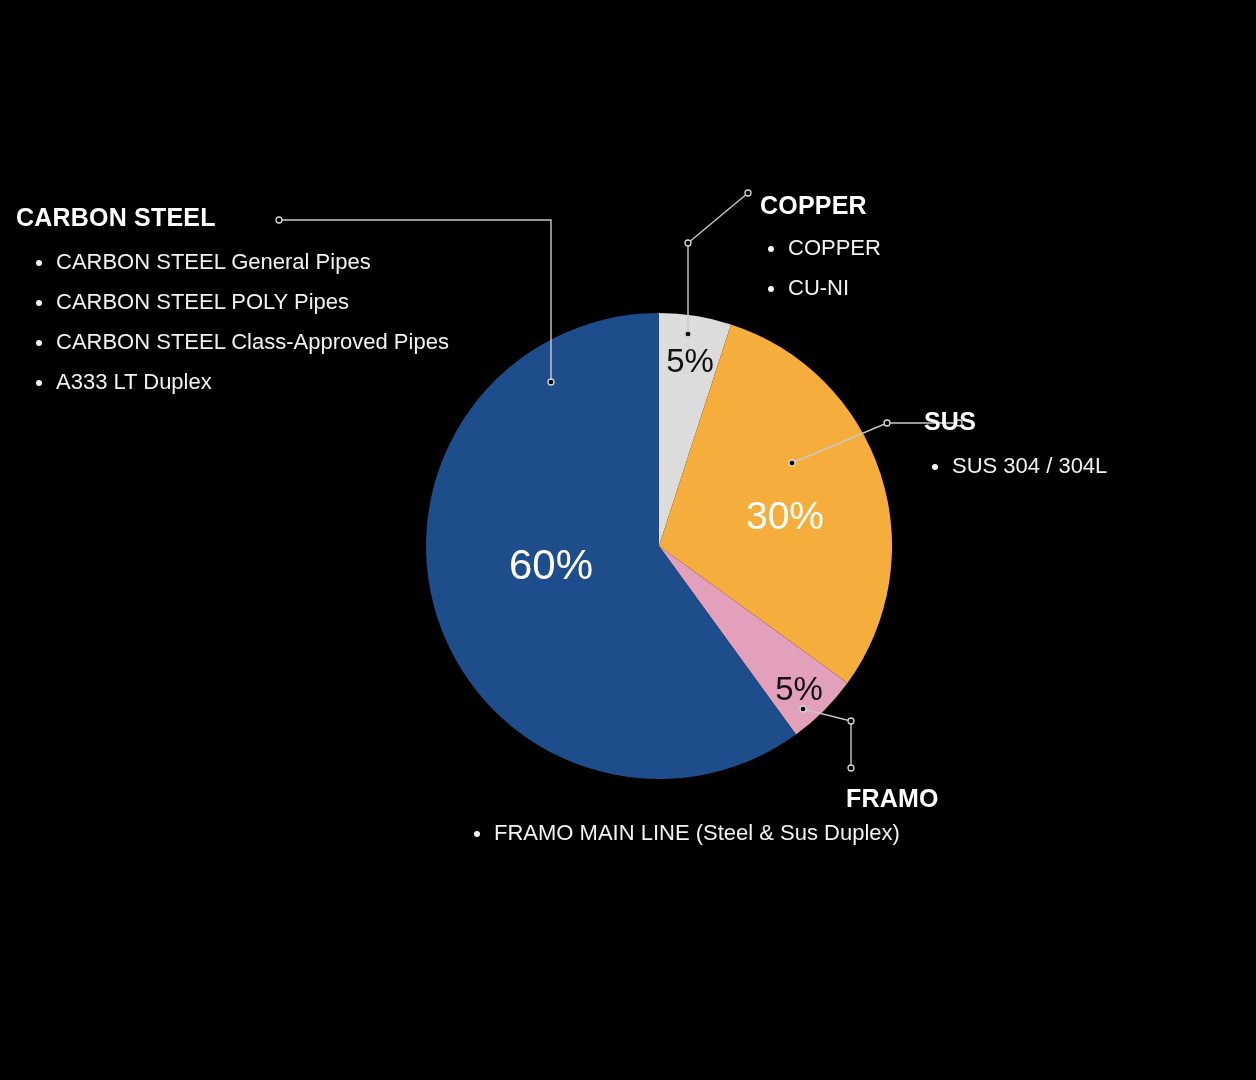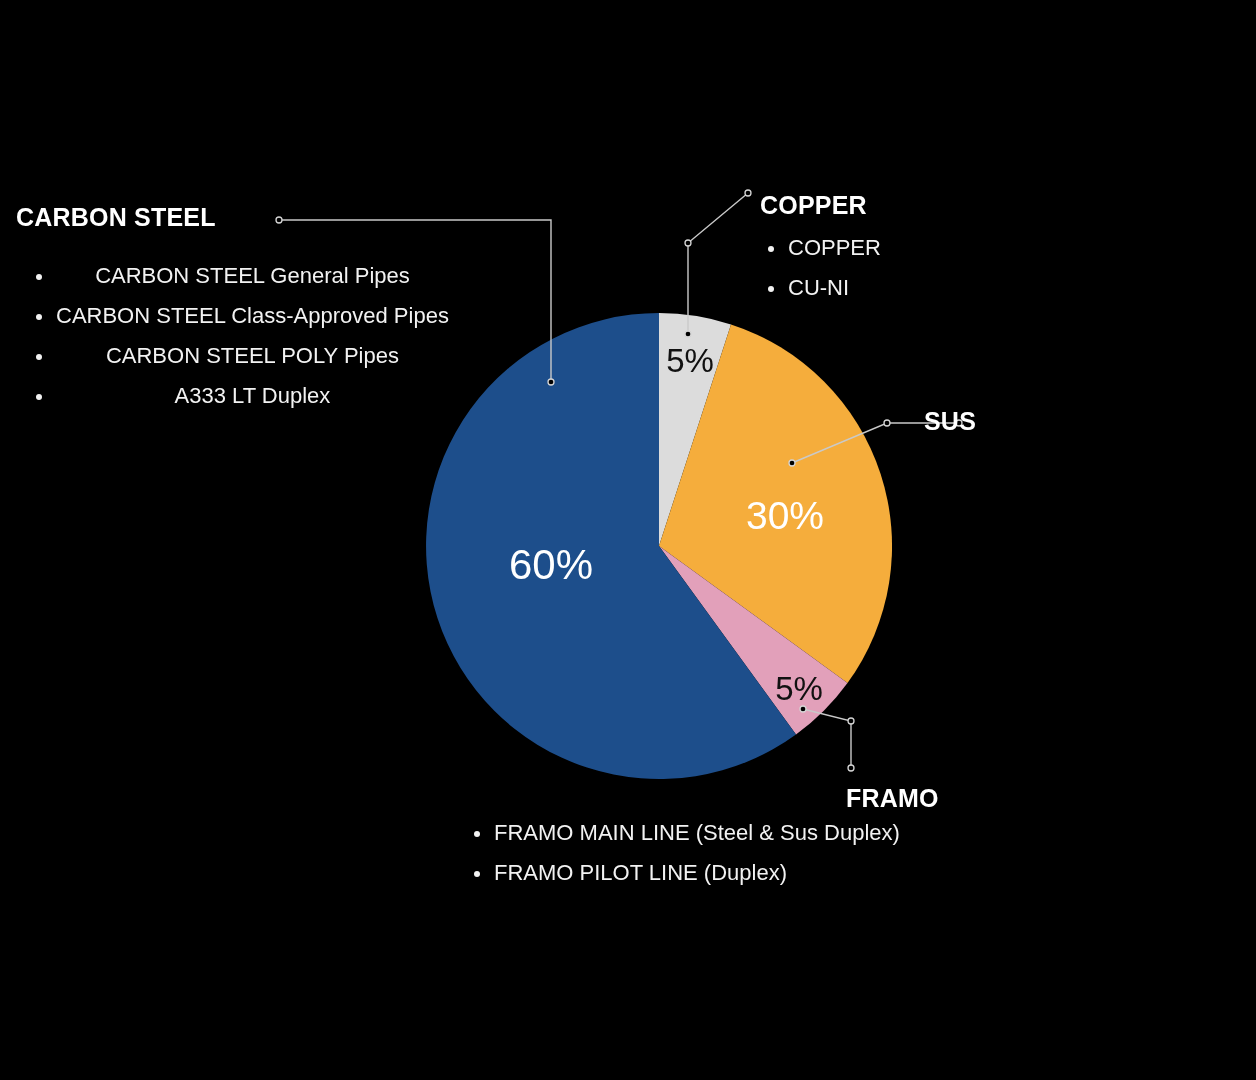--- a/index.html
+++ b/index.html
@@ -88,21 +88,21 @@
     left: 8px;
     top: 18px;
     width: 6px;
     height: 6px;
     border-radius: 50%;
     background: #f2f2f2;
   }
 
   
   #callout-carbon-steel { left: 16px; top: 204px; }
-  #callout-carbon-steel .callout-list { margin-top: 24px; margin-left: 12px; text-align: center; }
+  #callout-carbon-steel .callout-list { margin-top: 10px; margin-left: 12px; }
 
   #callout-copper { left: 760px; top: 192px; }
   #callout-copper .callout-list { margin-top: 8px; margin-left: 0px; }
 
   #callout-sus { left: 924px; top: 408px; }
   #callout-sus .callout-list { margin-top: 10px; margin-left: 0px; }
 
   #callout-framo { left: 466px; top: 785px; }
   #callout-framo .callout-title { text-align: center; margin-left: 380px; }
   #callout-framo .callout-list { margin-top: 0; margin-left: 0px; }
@@ -147,41 +147,41 @@
     <path class="leader-path" d="M 803 709 L 851 721 L 851 768"></path>
     <circle class="leader-dot" cx="803" cy="709" r="3"></circle>
     <circle class="leader-dot" cx="851" cy="721" r="3"></circle>
     <circle class="leader-dot" cx="851" cy="768" r="3"></circle>
   </svg>
 
   <div class="callout" id="callout-carbon-steel">
     <div class="callout-title">CARBON STEEL</div>
     <ul class="callout-list">
       <li>CARBON STEEL General Pipes</li>
+      <li>CARBON STEEL POLY Pipes</li>
       <li>CARBON STEEL Class-Approved Pipes</li>
-      <li>CARBON STEEL POLY Pipes</li>
       <li>A333 LT Duplex</li>
     </ul>
   </div>
 
   <div class="callout" id="callout-copper">
     <div class="callout-title">COPPER</div>
     <ul class="callout-list">
       <li>COPPER</li>
       <li>CU-NI</li>
     </ul>
   </div>
 
   <div class="callout" id="callout-sus">
     <div class="callout-title">SUS</div>
     <ul class="callout-list">
+      <li>SUS 304 / 304L</li>
     </ul>
   </div>
 
   <div class="callout" id="callout-framo">
     <div class="callout-title">FRAMO</div>
     <ul class="callout-list">
       <li>FRAMO MAIN LINE (Steel &amp; Sus Duplex)</li>
-      <li>FRAMO PILOT LINE (Duplex)</li>
     </ul>
   </div>
 
 </div>
 
 </body></html>

